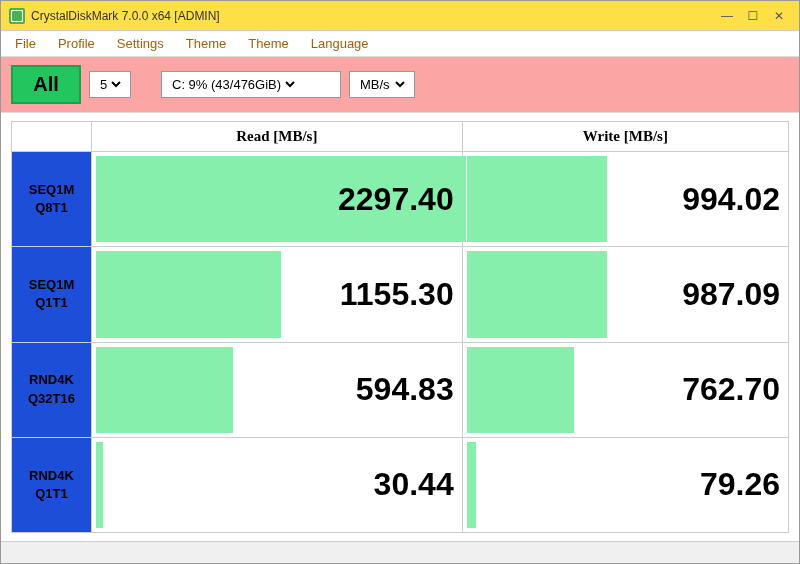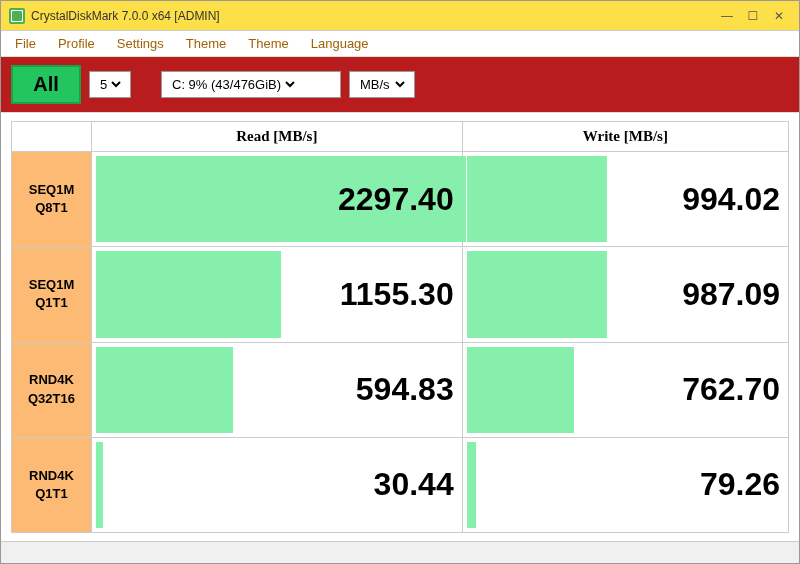--- a/index.html
+++ b/index.html
@@ -76,21 +76,21 @@
     }
     .menu-item {
       padding: 3px 10px;
       font-size: 13px;
       color: #a16207;
       cursor: pointer;
       border-radius: 2px;
     }
 
     .toolbar {
-      background: #b91c1c;
+      background: #fca5a5;
       padding: 8px 10px;
       display: flex;
       align-items: center;
       gap: 8px;
       border-bottom: 1px solid #ddd;
       flex-shrink: 0;
     }
     .all-btn {
       background: #22c55e;
       color: #000;
@@ -143,21 +143,21 @@
       border: 1px solid #ccc;
       background: #fff;
       font-family: Liberation Serif, serif;
     }
     .bench-table td {
       border: 1px solid #ccc;
       padding: 0;
       vertical-align: middle;
     }
     .row-label {
-      background: #fdba74;
+      background: #1d4ed8;
       font-weight: bold;
       font-size: 13px;
       text-align: center;
       padding: 6px 8px;
       width: 80px;
       line-height: 1.4;
     }
     .value-cell {
       position: relative;
       padding: 4px 12px 4px 4px;

